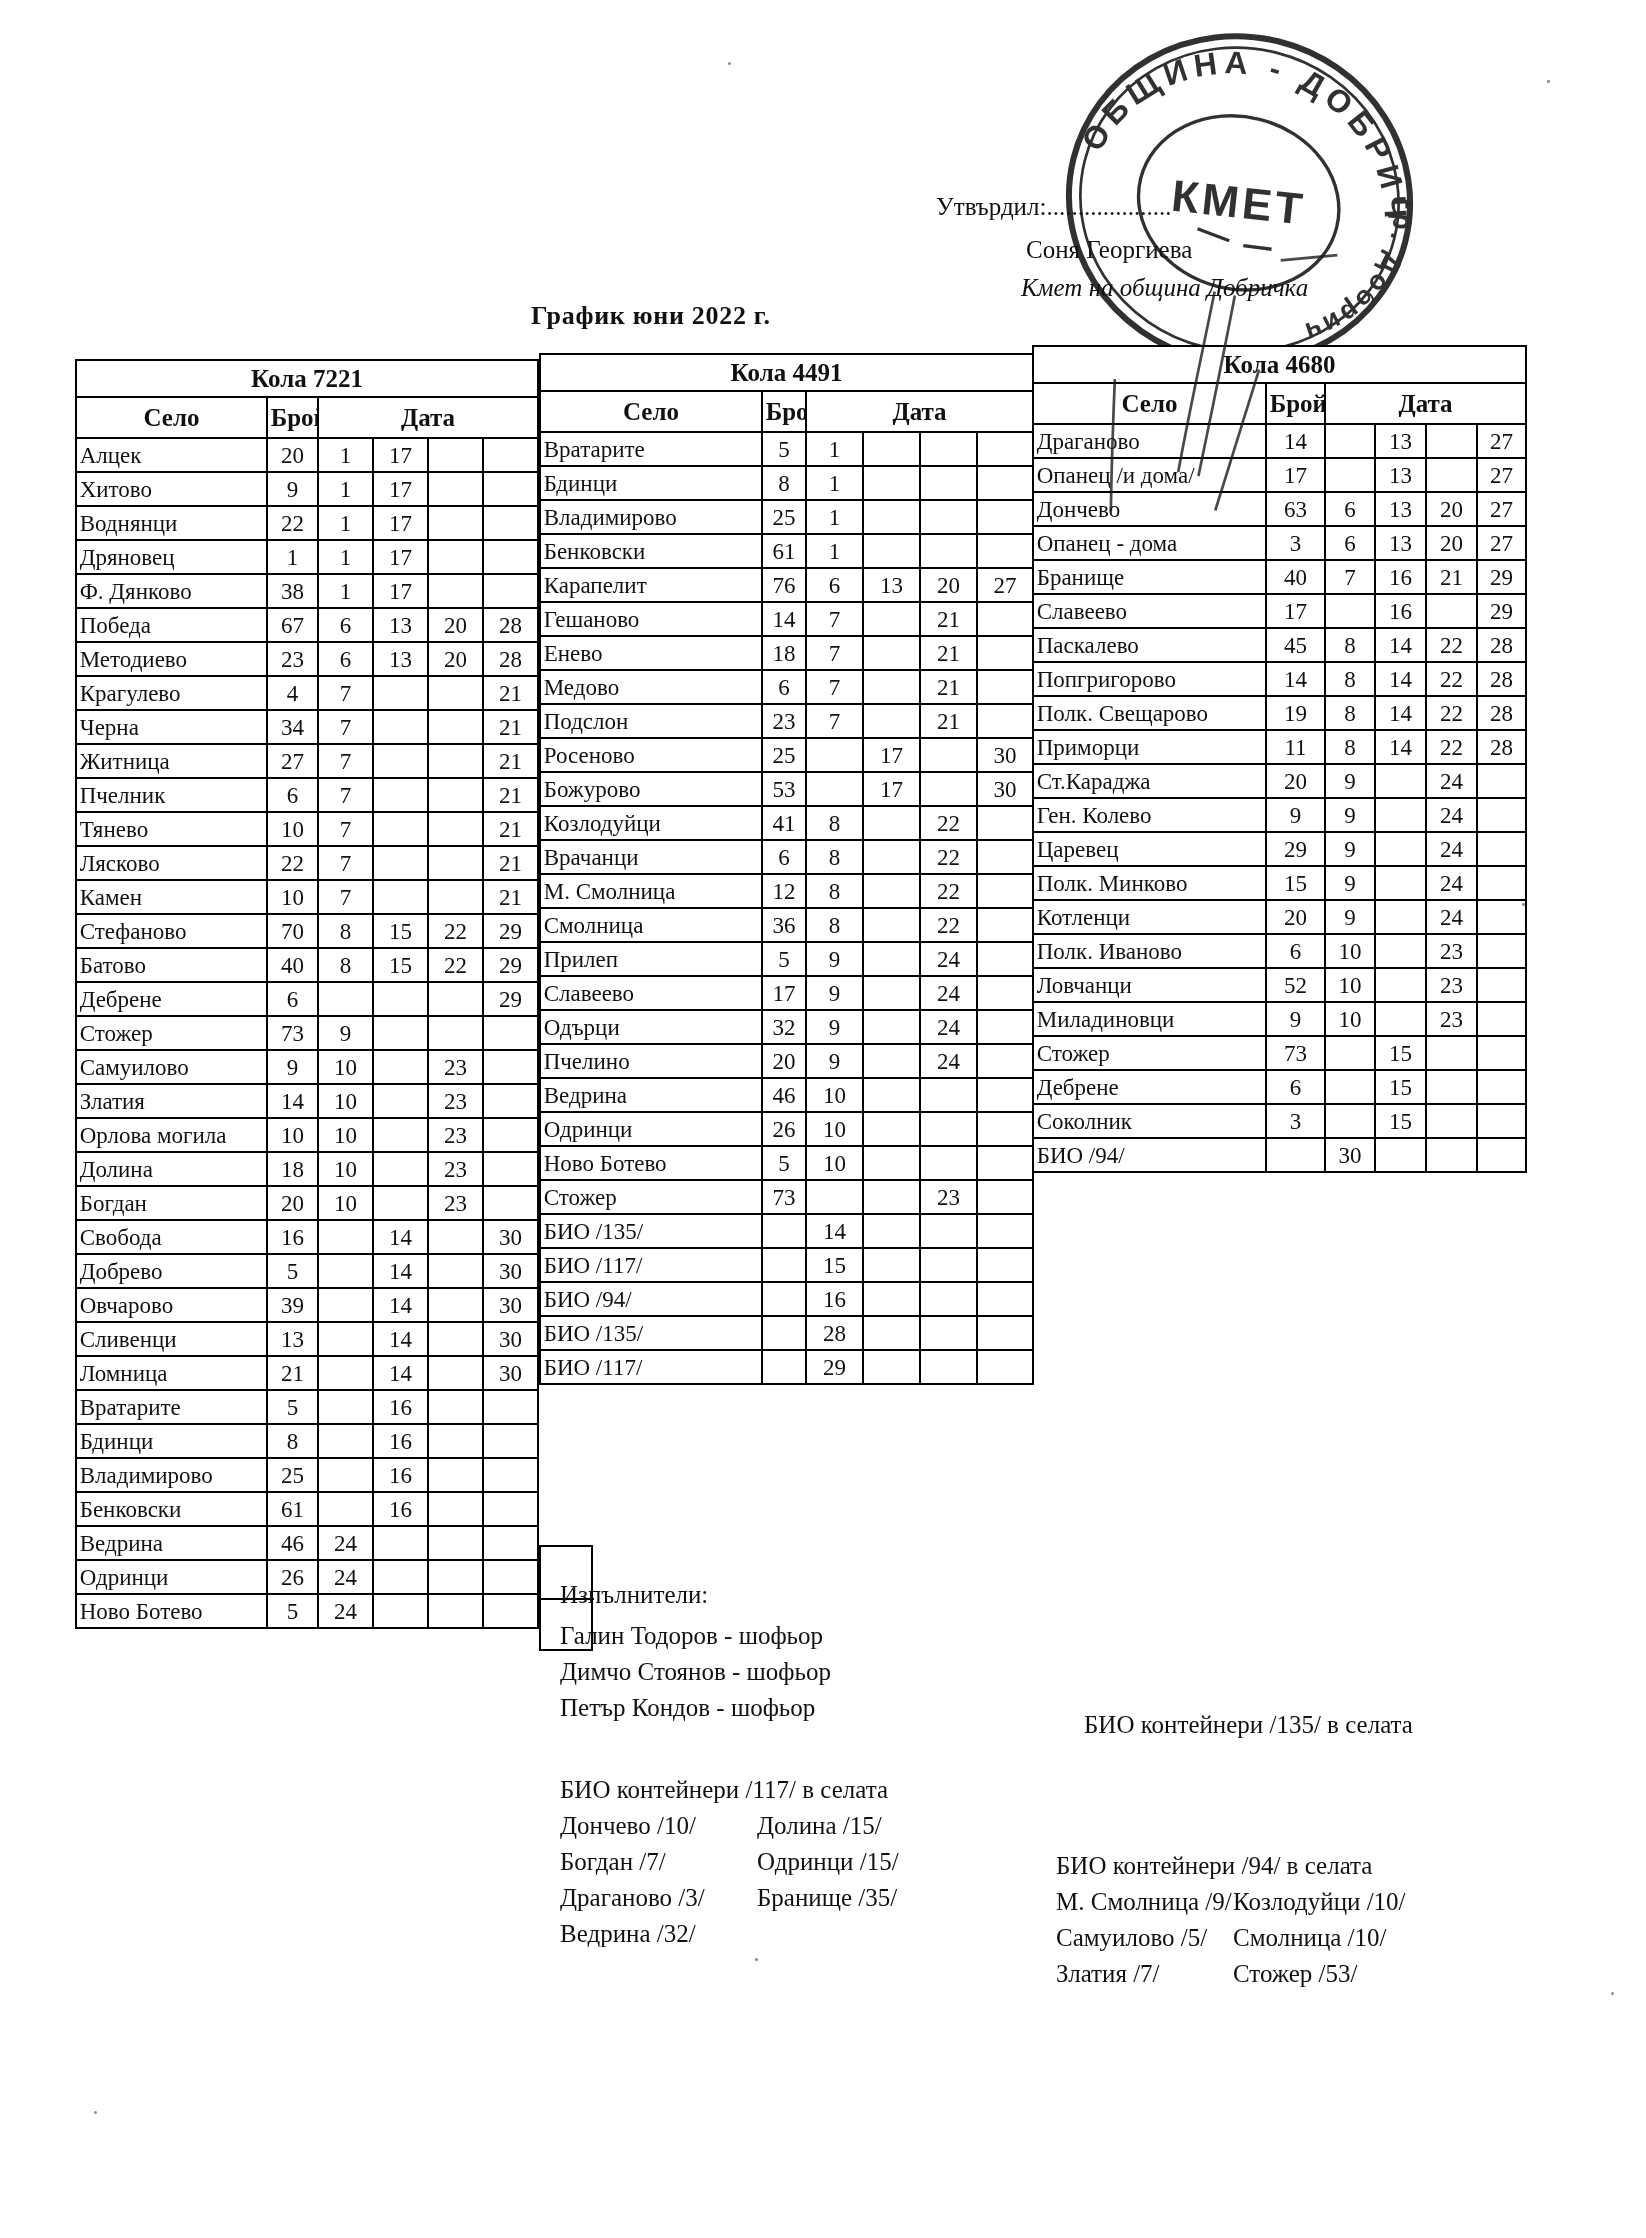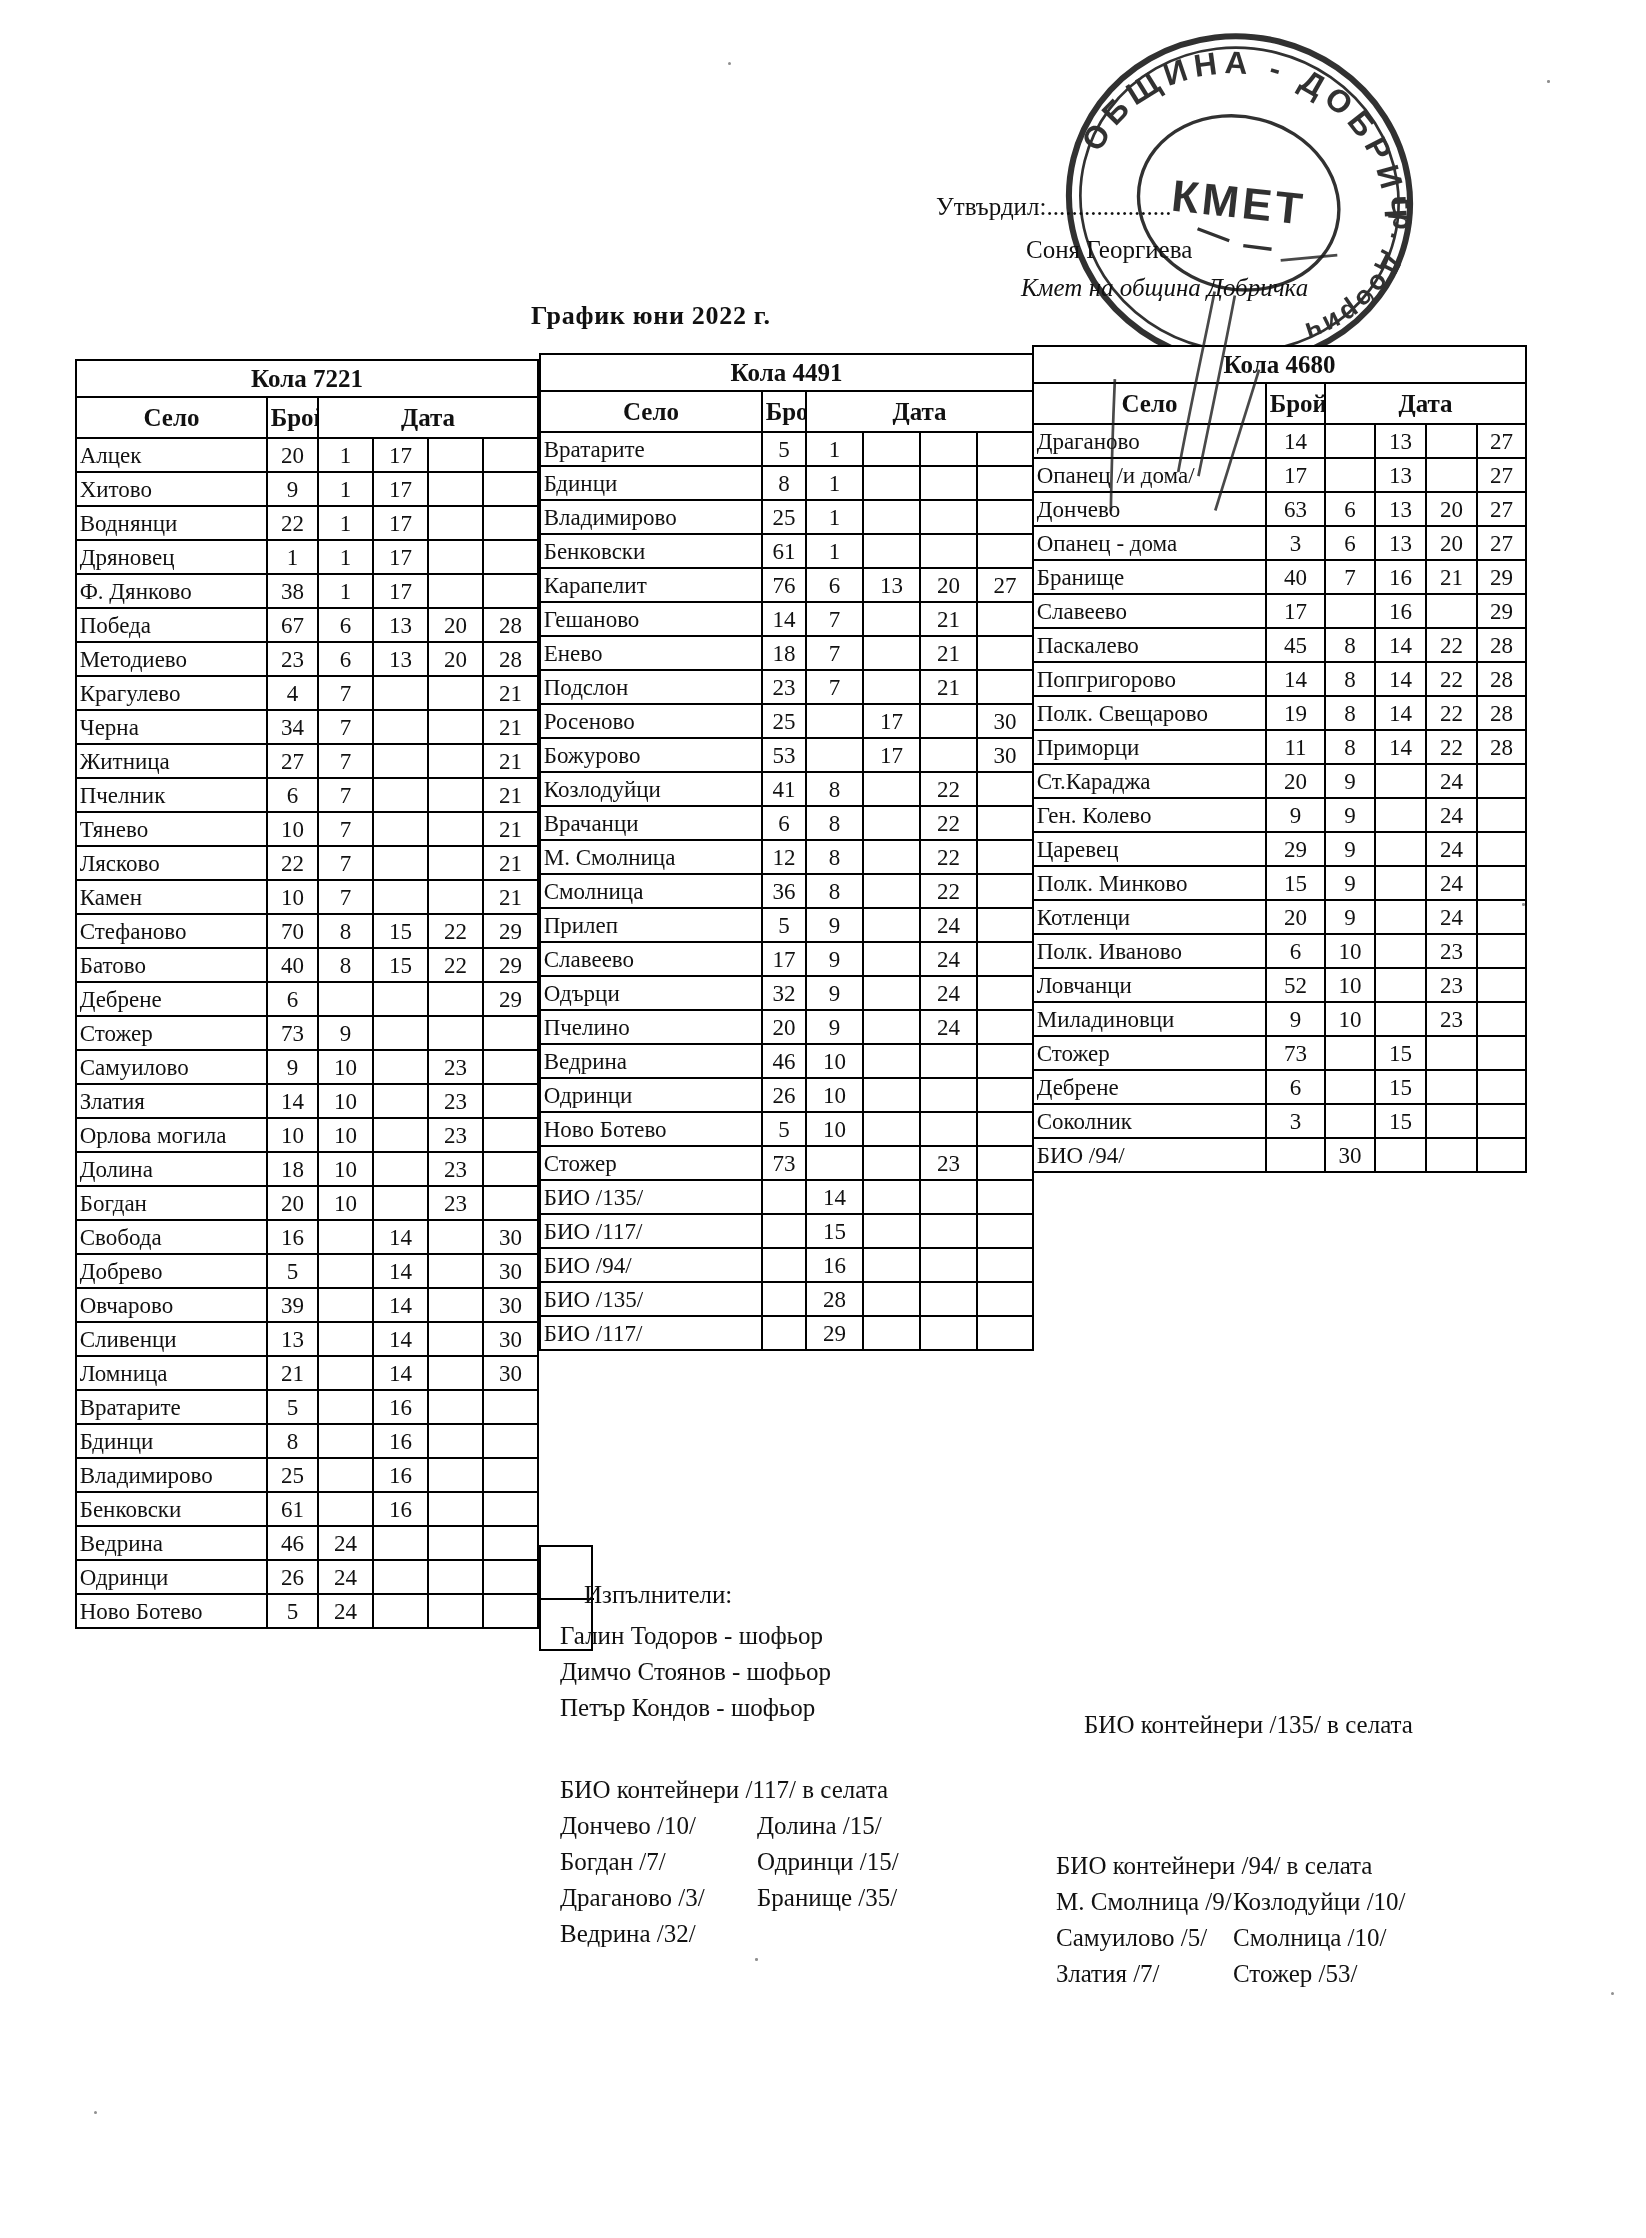--- a/index.html
+++ b/index.html
@@ -23,21 +23,21 @@
   td.count{text-align:center;}
   td.date{text-align:center;}
   #t1{left:75px;top:359px;width:464px;}
   #t2{left:539px;top:353px;width:493px;}
   #t3{left:1032px;top:345px;width:493px;padding-left:22px;}
 
   .artifact{position:absolute;left:539px;top:1545px;width:50px;height:102px;border:2.7px solid #000;}
   .artifact::after{content:"";position:absolute;left:-2.7px;right:-2.7px;top:50%;border-top:2.7px solid #000;}
 
   .execs{position:absolute;left:560px;top:1581px;font-size:25px;}
-  .execs .title{margin-bottom:9.4px;margin-left:24px;}
+  .execs .title{margin-bottom:9.4px;}
   .execs .line{line-height:36px;}
 
   .bio-block{position:absolute;font-size:25px;}
   #bio117{left:560px;top:1772px;}
   #bio135{left:1084px;top:1707px;}
   #bio94{left:1056px;top:1848px;}
   .bio-title{line-height:35px;margin-bottom:1.3px;}
   .bio-cols{display:flex;}
   .bio-item{line-height:36px;}
   #bio117 .c1{width:197px;}
@@ -451,20 +451,28 @@
         </tr>
         <tr>
           <td class="village">Енево</td>
           <td class="count">18</td>
           <td class="date">7</td>
           <td class="date"></td>
           <td class="date">21</td>
           <td class="date"></td>
         </tr>
         <tr>
+          <td class="village">Медово</td>
+          <td class="count">6</td>
+          <td class="date">7</td>
+          <td class="date"></td>
+          <td class="date">21</td>
+          <td class="date"></td>
+        </tr>
+        <tr>
           <td class="village">Подслон</td>
           <td class="count">23</td>
           <td class="date">7</td>
           <td class="date"></td>
           <td class="date">21</td>
           <td class="date"></td>
         </tr>
         <tr>
           <td class="village">Росеново</td>
           <td class="count">25</td>

